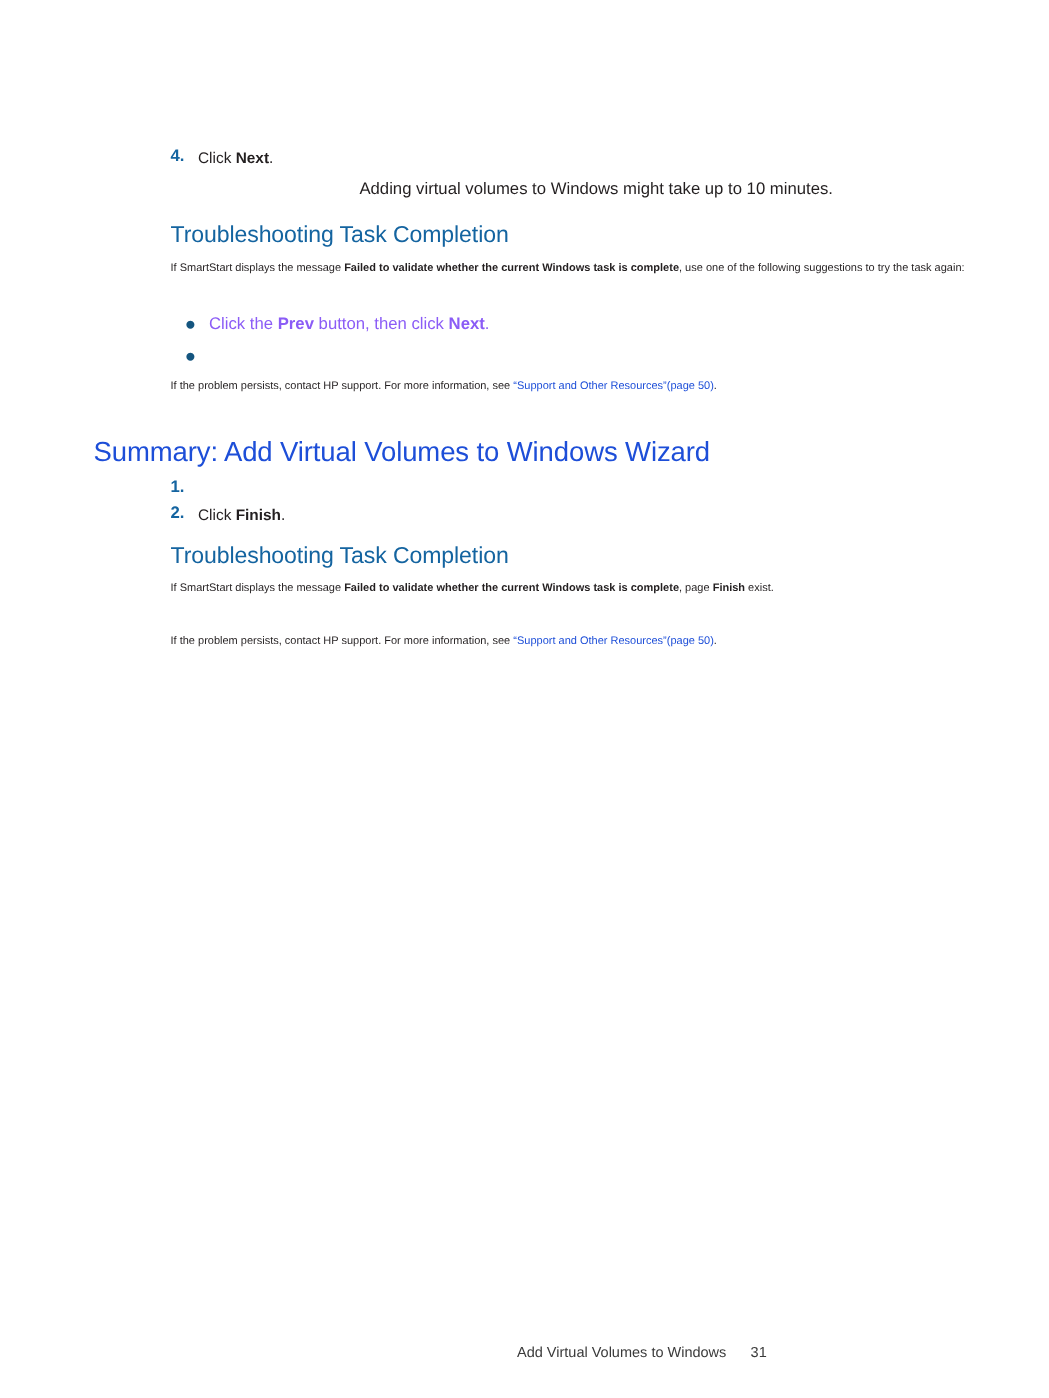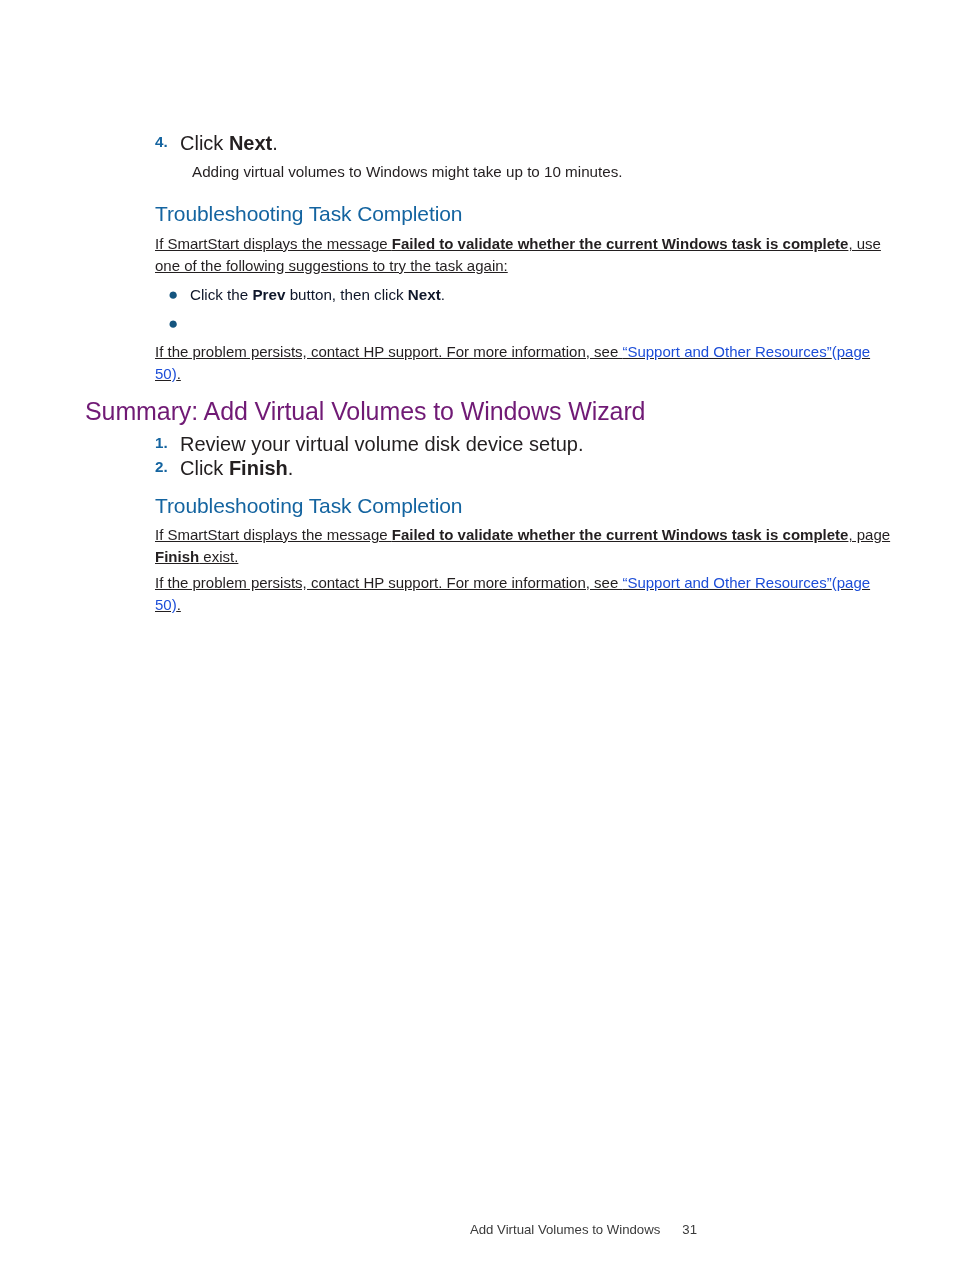--- a/index.html
+++ b/index.html
@@ -57,77 +57,76 @@
     display: flex;
   }
   .step-num {
     color: #1464a0;
     font-weight: bold;
     font-size: 15.2px;
     width: 25px;
     flex: 0 0 25px;
   }
   .step-body {
-    font-size: 20px;
+    font-size: 14px;
     line-height: 21.5px;
     color: #231f20;
   }
   .step-sub {
     position: absolute;
     font-size: 15.2px;
     line-height: 21.5px;
     color: #231f20;
   }
 
   
   .h1 {
     position: absolute;
-    color: #701a75;
+    color: #1d4ed8;
     font-size: 25px;
     font-weight: normal;
     letter-spacing: -0.1px;
     white-space: nowrap;
     text-align: right;
   }
   .h3 {
     position: absolute;
     color: #1464a0;
     font-size: 21px;
     font-weight: normal;
     letter-spacing: -0.1px;
     white-space: nowrap;
   }
 
   
   .para {
     position: absolute;
-    font-size: 15px;
+    font-size: 10px;
     line-height: 21.5px;
     color: #231f20;
-    text-decoration: underline;
   }
 
   
   .bullet-row {
     position: absolute;
     display: flex;
     align-items: flex-start;
   }
   .bullet-dot {
     flex: 0 0 30px;
     color: #14557f;
     font-size: 17px;
     line-height: 21px;
     padding-left: 8px;
     box-sizing: border-box;
   }
   .bullet-text {
     font-size: 15.2px;
     line-height: 21.5px;
-    color: #0f172a;
+    color: #8b5cf6;
     text-align: center;
   }
 
   
   .footer {
     position: absolute;
     left: 0;
     top: 1222px;
     width: 754px;
     text-align: right;
@@ -144,42 +143,41 @@
 </head>
 <body>
 
 <div class="page">
 
 
   <div class="step" style="left:155px; top:133px; width:740px;">
     <span class="step-num">4.</span>
     <span class="step-body"><span>Click </span><b>Next</b><span>.</span></span>
   </div>
-  <div class="step-sub" style="left:192px; top:161px; width:700px;">Adding virtual volumes to Windows might take up to 10 minutes.</div>
+  <div class="step-sub" style="left:192px; top:161px; width:700px;text-align:center;">Adding virtual volumes to Windows might take up to 10 minutes.</div>
 
   <div class="h3" style="left:155px; top:202px;">Troubleshooting Task Completion</div>
 
   <div class="para" style="left:155px; top:233px; width:742px;"><span>If SmartStart displays the message </span><b>Failed to validate whether the current Windows task is complete</b><span>, use one of the following suggestions to try the task again:</span></div>
 
   <div class="bullet-row" style="left:160px; top:284px; width:730px;">
     <span class="bullet-dot">●</span>
     <span class="bullet-text"><span>Click the </span><b>Prev</b><span> button, then click </span><b>Next</b><span>.</span></span>
   </div>
 
   <div class="bullet-row" style="left:160px; top:313px; width:730px;">
     <span class="bullet-dot">●</span>
   </div>
 
   <div class="para" style="left:155px; top:341px; width:745px;"><span>If the problem persists, contact HP support. For more information, see </span><a class="link" href="#">“Support and Other Resources”</a><a class="link" href="#">(page 50)</a><span>.</span></div>
 
   <div class="h1" style="left:85px; top:397px;">Summary: Add Virtual Volumes to Windows Wizard</div>
 
   <div class="step" style="left:155px; top:434px; width:740px;">
     <span class="step-num">1.</span>
-    <span class="step-body">Review your virtual volume disk device setup.</span>
   </div>
 
   <div class="step" style="left:155px; top:458px; width:740px;">
     <span class="step-num">2.</span>
     <span class="step-body"><span>Click </span><b>Finish</b><span>.</span></span>
   </div>
 
   <div class="h3" style="left:155px; top:494px;">Troubleshooting Task Completion</div>
 
   <div class="para" style="left:155px; top:524px; width:742px;"><span>If SmartStart displays the message </span><b>Failed to validate whether the current Windows task is complete</b><span>, page </span><b>Finish</b><span> exist.</span></div>

